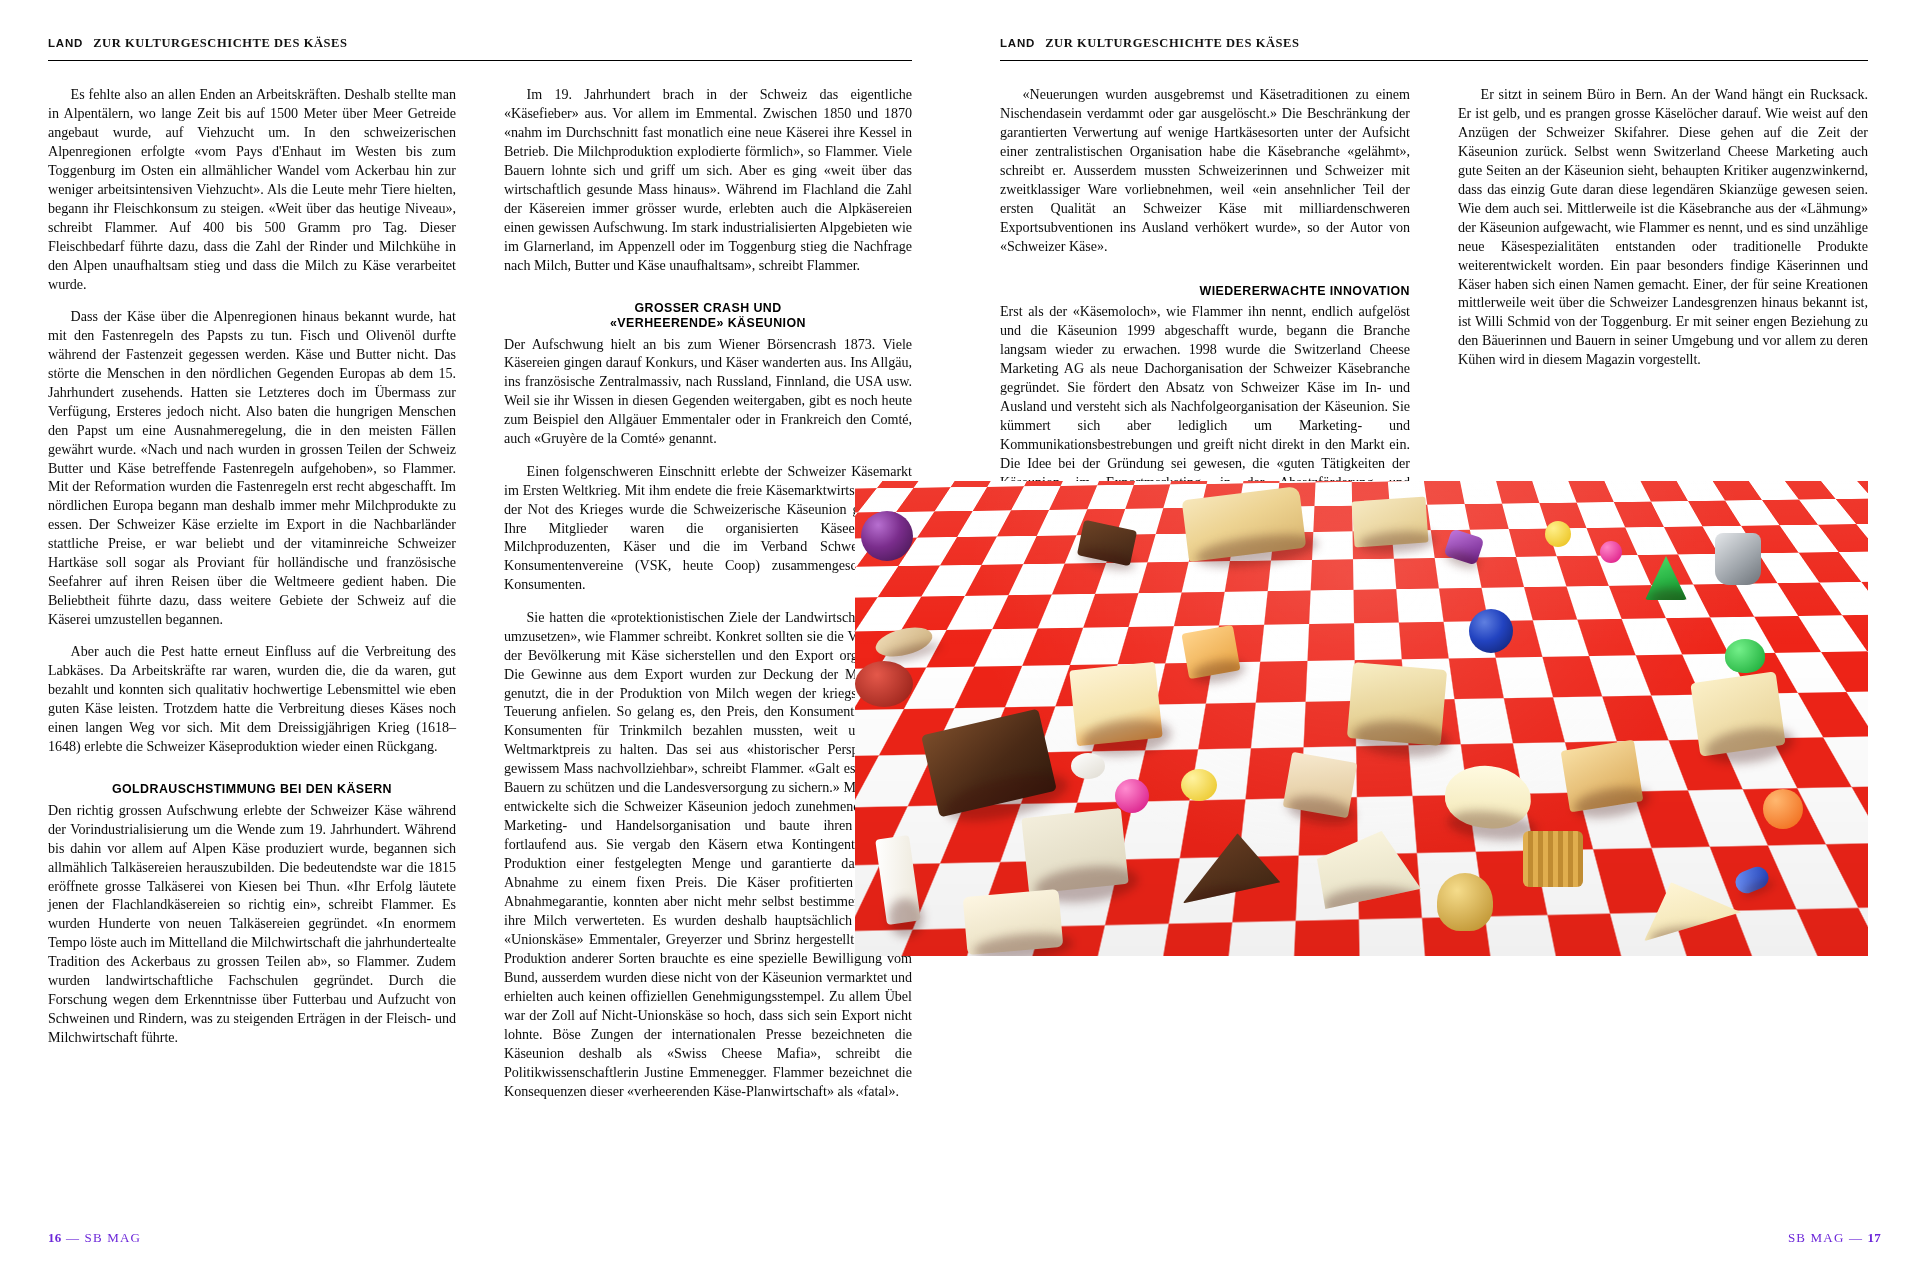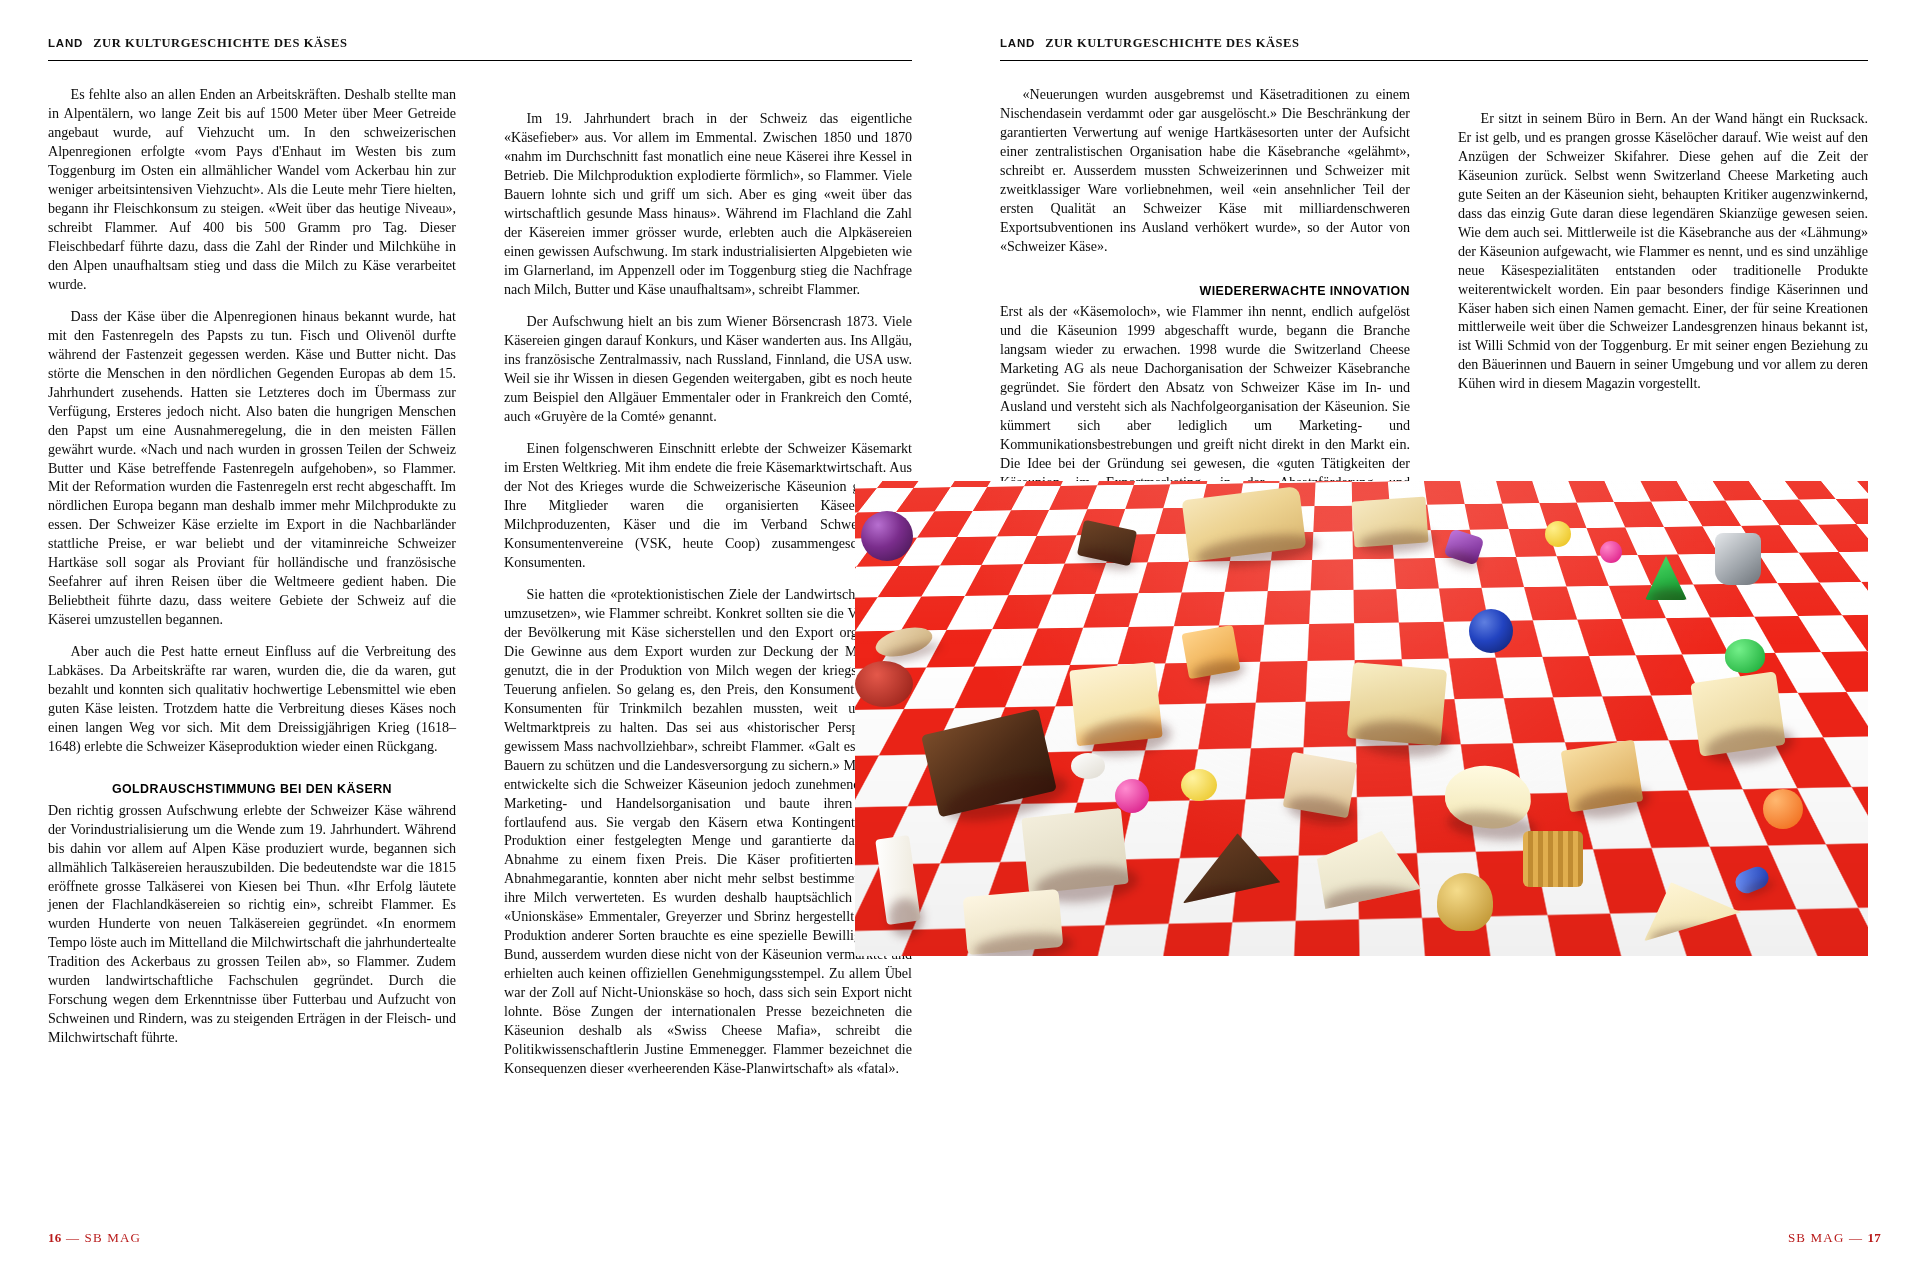--- a/index.html
+++ b/index.html
@@ -53,21 +53,21 @@
     margin-bottom: 24px;
   }
 
   
   .cols {
     display: flex;
     gap: 48px;
     width: 100%;
   }
   .col { width: 50%; }
-  .col-r { width: 50%; margin-top: 24px; }
+  .col-r { width: 50%; }
 
   p.body {
     font-size: 14.1px;
     line-height: 1.345;
     text-align: justify;
     text-justify: inter-word;
     hyphens: manual;
     color: #0b0b0b;
     letter-spacing: -0.002em;
   }
@@ -148,21 +148,21 @@
     z-index: -1;
   }
 
   
   .footer {
     position: absolute;
     bottom: 34px;
     font-family: "Liberation Serif", serif;
     font-size: 13px;
     letter-spacing: 0.09em;
-    color: #b91c1c;
+    color: #6d28d9;
     margin-top: 37px;
   }
   .footer .num { font-weight: 700; letter-spacing: 0.02em; }
   .footer-left { left: 48px; }
   .footer-right { right: 39px; }
 </style>
 </head>
 <body>
 
 <div class="spread">
@@ -180,20 +180,24 @@
       <div class="col">
         <p class="body lead">Es fehlte also an allen Enden an Arbeitskräften. Deshalb stellte man in Alpentälern, wo lange Zeit bis auf 1500 Meter über Meer Getreide angebaut wurde, auf Viehzucht um. In den schweizerischen Alpenregionen erfolgte «vom Pays d'Enhaut im Westen bis zum Toggenburg im Osten ein allmählicher Wandel vom Ackerbau hin zur weniger arbeitsintensiven Viehzucht». Als die Leute mehr Tiere hielten, begann ihr Fleischkonsum zu steigen. «Weit über das heutige Niveau», schreibt Flammer. Auf 400 bis 500 Gramm pro Tag. Dieser Fleischbedarf führte dazu, dass die Zahl der Rinder und Milchkühe in den Alpen unaufhaltsam stieg und dass die Milch zu Käse verarbeitet wurde.</p>
         <p class="body">Dass der Käse über die Alpenregionen hinaus bekannt wurde, hat mit den Fastenregeln des Papsts zu tun. Fisch und Olivenöl durfte während der Fastenzeit gegessen werden. Käse und Butter nicht. Das störte die Menschen in den nördlichen Gegenden Europas ab dem 15. Jahrhundert zusehends. Hatten sie Letzteres doch im Übermass zur Verfügung, Ersteres jedoch nicht. Also baten die hungrigen Menschen den Papst um eine Ausnahmeregelung, die in den meisten Fällen gewährt wurde. «Nach und nach wurden in grossen Teilen der Schweiz Butter und Käse betreffende Fastenregeln aufgehoben», so Flammer. Mit der Reformation wurden die Fastenregeln erst recht abgeschafft. Im nördlichen Europa begann man deshalb immer mehr Milchprodukte zu essen. Der Schweizer Käse erzielte im Export in die Nachbarländer stattliche Preise, er war beliebt und der vitaminreiche Schweizer Hartkäse soll sogar als Proviant für holländische und französische Seefahrer auf ihren Reisen über die Weltmeere gedient haben. Die Beliebtheit führte dazu, dass weitere Gebiete der Schweiz auf die Käserei umzustellen begannen.</p>
         <p class="body">Aber auch die Pest hatte erneut Einfluss auf die Verbreitung des Labkäses. Da Arbeitskräfte rar waren, wurden die, die da waren, gut bezahlt und konnten sich qualitativ hochwertige Lebensmittel wie eben guten Käse leisten. Trotzdem hatte die Verbreitung dieses Käses noch einen langen Weg vor sich. Mit dem Dreissigjährigen Krieg (1618–1648) erlebte die Schweizer Käseproduktion wieder einen Rückgang.</p>
         <h3 class="subhead">GOLDRAUSCHSTIMMUNG BEI DEN KÄSERN</h3>
         <p class="body noindent">Den richtig grossen Aufschwung erlebte der Schweizer Käse während der Vorindustrialisierung um die Wende zum 19. Jahrhundert. Während bis dahin vor allem auf Alpen Käse produziert wurde, begannen sich allmählich Talkäsereien herauszubilden. Die bedeutendste war die 1815 eröffnete grosse Talkäserei von Kiesen bei Thun. «Ihr Erfolg läutete jenen der Flachlandkäsereien so richtig ein», schreibt Flammer. Es wurden Hunderte von neuen Talkäsereien gegründet. «In enormem Tempo löste auch im Mittelland die Milchwirtschaft die jahrhundertealte Tradition des Ackerbaus zu grossen Teilen ab», so Flammer. Zudem wurden landwirtschaftliche Fachschulen gegründet. Durch die Forschung wegen dem Erkenntnisse über Futterbau und Aufzucht von Schweinen und Rindern, was zu steigenden Erträgen in der Fleisch- und Milchwirtschaft führte.</p>
       </div>
 
       <div class="col-r">
         <p class="body lead">Im 19. Jahrhundert brach in der Schweiz das eigentliche «Käsefieber» aus. Vor allem im Emmental. Zwischen 1850 und 1870 «nahm im Durchschnitt fast monatlich eine neue Käserei ihre Kessel in Betrieb. Die Milchproduktion explodierte förmlich», so Flammer. Viele Bauern lohnte sich und griff um sich. Aber es ging «weit über das wirtschaftlich gesunde Mass hinaus». Während im Flachland die Zahl der Käsereien immer grösser wurde, erlebten auch die Alpkäsereien einen gewissen Aufschwung. Im stark industrialisierten Alpgebieten wie im Glarnerland, im Appenzell oder im Toggenburg stieg die Nachfrage nach Milch, Butter und Käse unaufhaltsam», schreibt Flammer.</p>
+        <h3 class="subhead">
+          <span>GROSSER CRASH UND</span><br>
+          <span>«VERHEERENDE» KÄSEUNION</span>
+        </h3>
         <p class="body noindent">Der Aufschwung hielt an bis zum Wiener Börsencrash 1873. Viele Käsereien gingen darauf Konkurs, und Käser wanderten aus. Ins Allgäu, ins französische Zentralmassiv, nach Russland, Finnland, die USA usw. Weil sie ihr Wissen in diesen Gegenden weitergaben, gibt es noch heute zum Beispiel den Allgäuer Emmentaler oder in Frankreich den Comté, auch «Gruyère de la Comté» genannt.</p>
         <p class="body">Einen folgenschweren Einschnitt erlebte der Schweizer Käsemarkt im Ersten Weltkrieg. Mit ihm endete die freie Käsemarktwirtschaft. Aus der Not des Krieges wurde die Schweizerische Käseunion gegründet. Ihre Mitglieder waren die organisierten Käseexporteure, Milchproduzenten, Käser und die im Verband Schweizerischer Konsumentenvereine (VSK, heute Coop) zusammengeschlossenen Konsumenten.</p>
         <p class="body">Sie hatten die «protektionistischen Ziele der Landwirtschaftspolitik umzusetzen», wie Flammer schreibt. Konkret sollten sie die Versorgung der Bevölkerung mit Käse sicherstellen und den Export organisieren. Die Gewinne aus dem Export wurden zur Deckung der Mehrkosten genutzt, die in der Produktion von Milch wegen der kriegsbedingten Teuerung anfielen. So gelang es, den Preis, den Konsumentinnen und Konsumenten für Trinkmilch bezahlen mussten, weit unter dem Weltmarktpreis zu halten. Das sei aus «historischer Perspektive in gewissem Mass nachvollziehbar», schreibt Flammer. «Galt es doch, die Bauern zu schützen und die Landesversorgung zu sichern.» Mit der Zeit entwickelte sich die Schweizer Käseunion jedoch zunehmend zu einer Marketing- und Handelsorganisation und baute ihren Einfluss fortlaufend aus. Sie vergab den Käsern etwa Kontingente für die Produktion einer festgelegten Menge und garantierte dafür deren Abnahme zu einem fixen Preis. Die Käser profitierten von der Abnahmegarantie, konnten aber nicht mehr selbst bestimmen, wie sie ihre Milch verwerteten. Es wurden deshalb hauptsächlich noch die «Unionskäse» Emmentaler, Greyerzer und Sbrinz hergestellt. «Für die Produktion anderer Sorten brauchte es eine spezielle Bewilligung vom Bund, ausserdem wurden diese nicht von der Käseunion vermarktet und erhielten auch keinen offiziellen Genehmigungsstempel. Zu allem Übel war der Zoll auf Nicht-Unionskäse so hoch, dass sich sein Export nicht lohnte. Böse Zungen der internationalen Presse bezeichneten die Käseunion deshalb als «Swiss Cheese Mafia», schreibt die Politikwissenschaftlerin Justine Emmenegger. Flammer bezeichnet die Konsequenzen dieser «verheerenden Käse-Planwirtschaft» als «fatal».</p>
       </div>
 
     </div>
 
     <div class="footer footer-left">
       <span class="num">16</span>
       <span>—</span>

